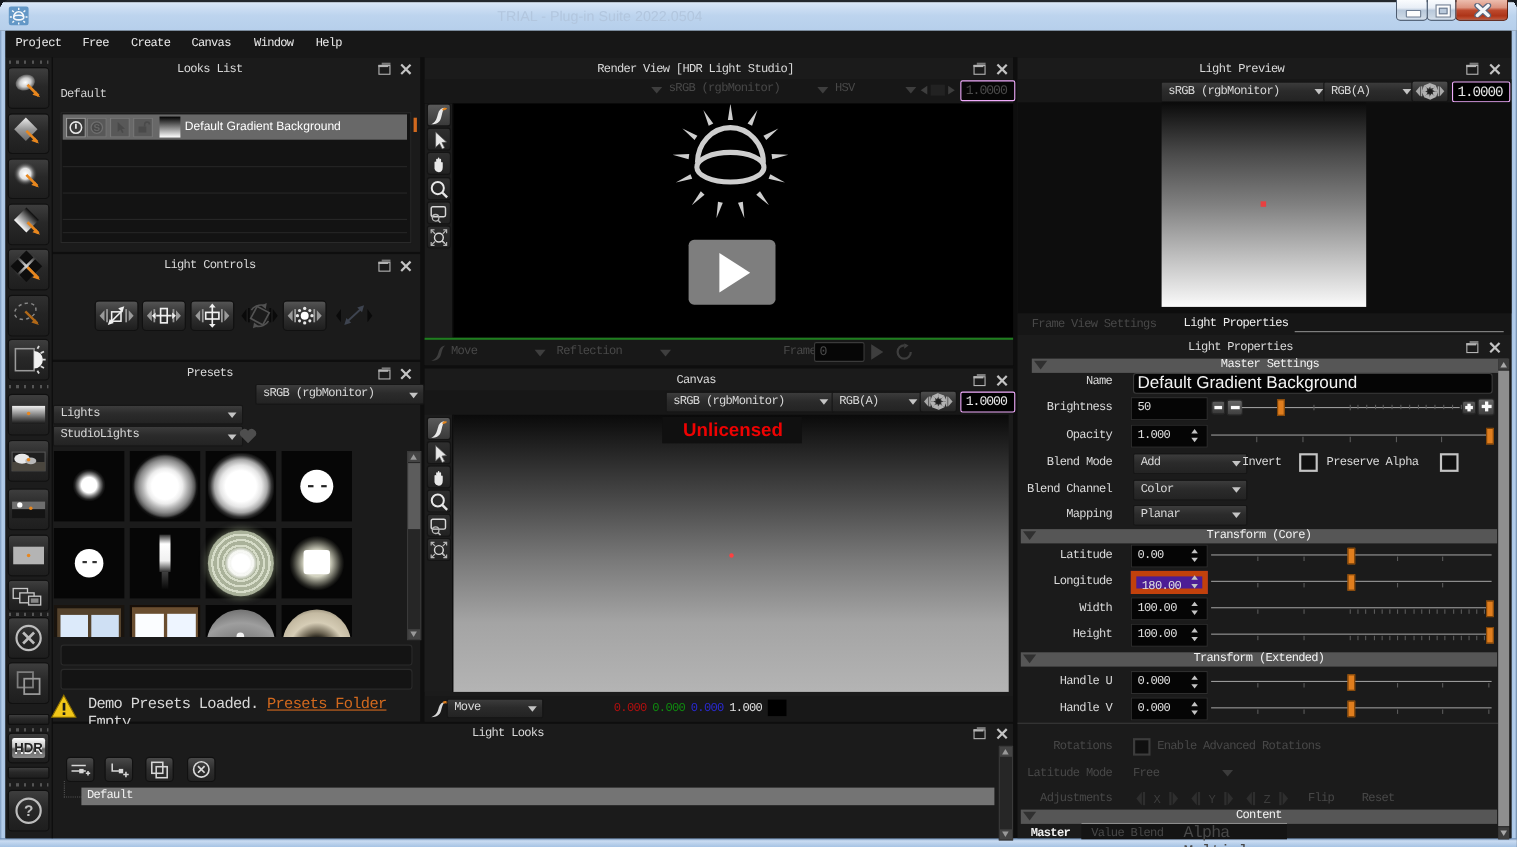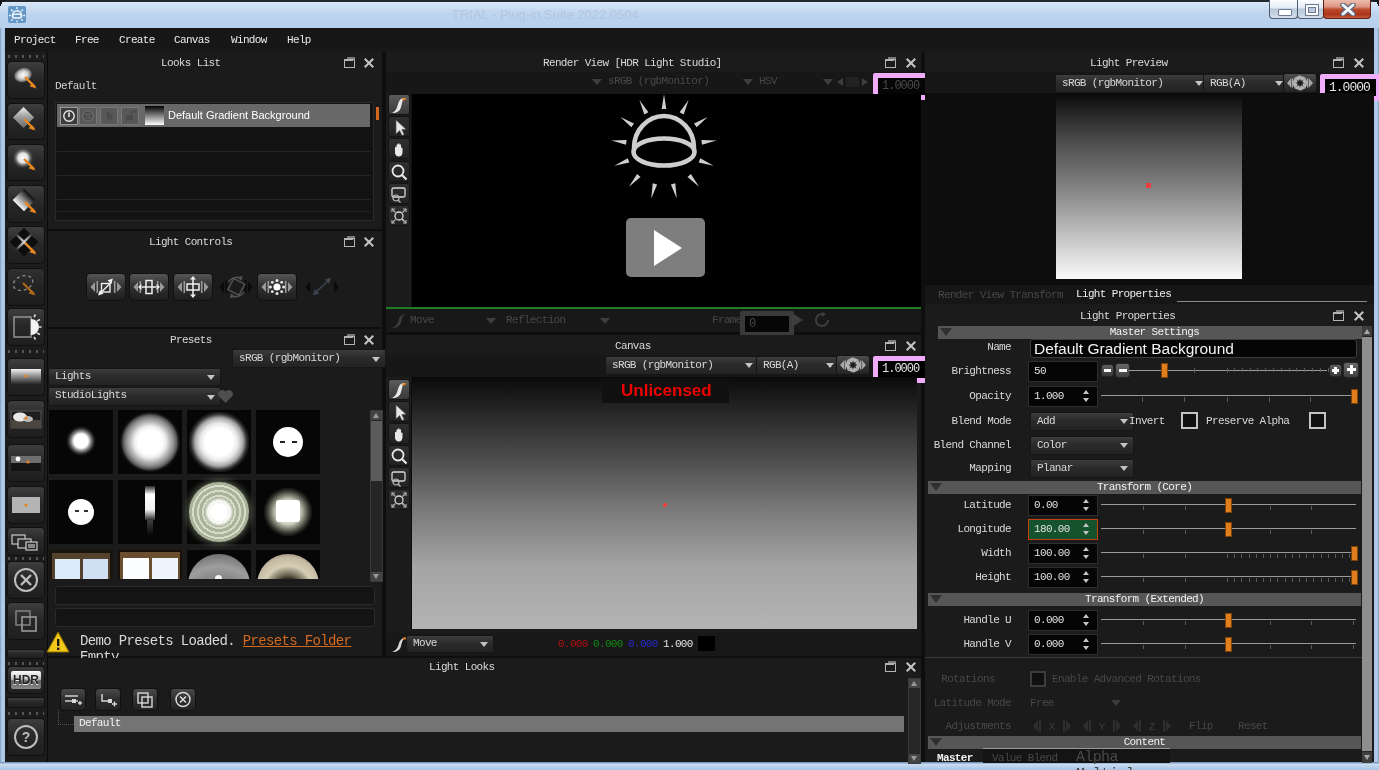--- a/index.html
+++ b/index.html
@@ -4,21 +4,21 @@
 #root{position:relative;width:1379px;height:770px;overflow:hidden;background:#0e0e0e;font-family:"Liberation Mono",monospace;}
 .a{position:absolute;}
 .mono{font-family:"Liberation Mono",monospace;}
 .sans{font-family:"Liberation Sans",sans-serif;}
 .lbl{font:11px "Liberation Mono",monospace;color:#d9d9d9;letter-spacing:-0.65px;}
 .dim{color:#484848;}
 .panel{position:absolute;background:#1b1b1b;}
 .ptitle{position:absolute;font:11px "Liberation Mono",monospace;color:#d8d8d8;letter-spacing:-0.65px;white-space:nowrap;}
 .dd{position:absolute;background:linear-gradient(#3c3c3c,#2b2b2b 45%,#232323);border:1px solid #161616;border-radius:2px;color:#d8d8d8;font:11px "Liberation Mono",monospace;letter-spacing:-0.65px;line-height:15px;padding-left:6px;white-space:nowrap;}
 .dd .ar{position:absolute;right:5px;top:6px;width:0;height:0;border-left:4.5px solid transparent;border-right:4.5px solid transparent;border-top:5.5px solid #c4c4c4;}
-.numbox{position:absolute;background:#060606;border:5px solid #f0abfc;border-radius:2px;color:#e4e4e4;font:12px "Liberation Mono",monospace;letter-spacing:-1px;}
+.numbox{position:absolute;background:#060606;border:1px solid #f0abfc;border-radius:2px;color:#e4e4e4;font:12px "Liberation Mono",monospace;letter-spacing:-1px;}
 .flt{position:absolute;width:9px;height:7px;border:1px solid #b4b4b4;}
 .flt:before{content:"";position:absolute;left:-1px;top:-1px;width:9px;height:2px;background:#b4b4b4;}
 .flt:after{content:"";position:absolute;left:2px;top:-3px;width:8px;height:2px;background:#7a7a7a;}
 .cx{position:absolute;width:10px;height:10px;}
 .cx:before{content:"";position:absolute;left:4px;top:-1px;width:1.8px;height:12px;background:#c4c4c4;transform:rotate(45deg);}
 .cx:after{content:"";position:absolute;left:4px;top:-1px;width:1.8px;height:12px;background:#c4c4c4;transform:rotate(-45deg);}
 .chk{position:absolute;width:13px;height:13px;background:#101010;border:2px solid #c4c4c4;}
 .tick{position:absolute;width:1px;background:#5a5a5a;}
 .sl{position:absolute;height:1px;background:#9a9a9a;}
 .hdl{position:absolute;width:5px;height:13px;background:#e07e1e;border:1px solid #7e4408;}
@@ -688,21 +688,21 @@
             <circle cx="16" cy="9" r="2.2" fill="#1e1e1e"></circle>
           </svg></div>
  <div class="numbox" style="left:395px;top:2px;width:47px;height:17px;line-height:17px;padding-left:4px;background:#000;font-size:13px;">1.0000</div>
 </div>
 <div class="a" style="left:0;top:41px;width:449px;height:192px;background:#0d0d0d;"></div>
 <div class="a" style="left:131px;top:41px;width:186px;height:186px;background:linear-gradient(#0a0a0a,#4a4a4a 25%,#808080 50%,#bebebe 75%,#fafafa);"></div>
 <div class="a" style="left:221px;top:131px;width:5px;height:5px;background:#e84040;"></div>
 </div>
 
 <div class="a" style="left:925px;top:285px;width:449px;height:19px;background:#161616;">
- <div class="a mono dim" style="left:13px;top:4px;font-size:11px;letter-spacing:-0.65px;">Render View Transform</div>
+ <div class="a mono dim" style="left:13px;top:4px;font-size:11px;letter-spacing:-0.65px;">Frame View Settings</div>
  <div class="a mono" style="left:151px;top:3px;font-size:11px;letter-spacing:-0.65px;color:#ededed;">Light Properties</div>
  <div class="a" style="left:252px;top:16px;width:190px;height:1px;background:#8a8a8a;"></div>
 </div>
 
 <div class="panel" style="left:925px;top:304px;width:449px;height:458px;">
 <div class="ptitle" style="left:155px;top:6px;">Light Properties</div>
 <div class="flt" style="left:408px;top:8px;"></div>
       <div class="cx" style="left:429px;top:7px;"></div>
 <div id="lp-body">
 <div class="shead" style="left:13px;top:22px;"><span class="tri"></span>Master Settings</div>
@@ -783,21 +783,21 @@
         </div>
 <div class="spin" style="left:156px;top:193px;"></div>
 <div class="sl" style="left:176px;top:200px;width:255px;"></div>
 <div class="tick" style="left:218px;top:202px;height:4px;"></div>
         <div class="tick" style="left:260px;top:202px;height:4px;"></div>
         <div class="tick" style="left:345px;top:202px;height:4px;"></div>
         <div class="tick" style="left:386px;top:202px;height:4px;"></div>
 <div class="hdl" style="left:300px;top:194px;"></div>
 
 <div class="lbl a" style="left:0;top:219px;width:86px;text-align:right;">Longitude</div>
-<div class="a" style="left:103px;top:215px;width:70px;height:21px;background:#14532d;border:1px solid #c2410c;box-sizing:border-box;">
+<div class="a" style="left:103px;top:215px;width:70px;height:21px;background:#4c1d95;border:5px solid #c2410c;box-sizing:border-box;">
           <div class="a mono" style="left:5px;top:3px;font-size:11px;letter-spacing:-0.65px;color:#e0e0e0;">180.00</div>
         </div>
 <div class="spin" style="left:156px;top:217px;"></div>
 <div class="sl" style="left:176px;top:224px;width:255px;"></div>
 <div class="tick" style="left:218px;top:226px;height:4px;"></div>
         <div class="tick" style="left:260px;top:226px;height:4px;"></div>
         <div class="tick" style="left:345px;top:226px;height:4px;"></div>
         <div class="tick" style="left:386px;top:226px;height:4px;"></div>
 <div class="hdl" style="left:300px;top:218px;"></div>
 
@@ -884,21 +884,21 @@
 <div class="spin" style="left:156px;top:332px;"></div>
 <div class="sl" style="left:176px;top:339px;width:255px;"></div>
 <div class="tick" style="left:218px;top:341px;height:4px;"></div>
         <div class="tick" style="left:260px;top:341px;height:4px;"></div>
         <div class="tick" style="left:345px;top:341px;height:4px;"></div>
         <div class="tick" style="left:386px;top:341px;height:4px;"></div>
         <div class="tick" style="left:428px;top:341px;height:4px;"></div>
 <div class="hdl" style="left:300px;top:333px;"></div>
 <div class="a" style="left:0;top:353px;width:437px;height:1px;background:#3a3a3a;"></div>
 
-<div class="lbl a dim" style="left:0;top:369px;width:86px;text-align:center;">Rotations</div>
+<div class="lbl a dim" style="left:0;top:369px;width:86px;text-align:right;">Rotations</div>
 <div class="a" style="left:105px;top:367px;width:12px;height:12px;background:#101010;border:2px solid #3c3c3c;"></div>
 <div class="lbl a dim" style="left:127px;top:369px;">Enable Advanced Rotations</div>
 <div class="lbl a dim" style="left:0;top:393px;width:86px;text-align:right;">Latitude Mode</div>
 <div class="lbl a dim" style="left:105px;top:393px;">Free</div>
 <div class="a" style="left:186px;top:396px;border-left:5px solid transparent;border-right:5px solid transparent;border-top:6px solid #3c3c3c;"></div>
 <div class="lbl a dim" style="left:0;top:416px;width:86px;text-align:right;">Adjustments</div>
 <div>
           <div class="a" style="left:105px;top:414px;width:44px;height:16px;"><svg width="44" height="16">
               <g fill="#2e2e2e">
                 <path d="M8 2 L3 8 L8 14 Z"></path>

